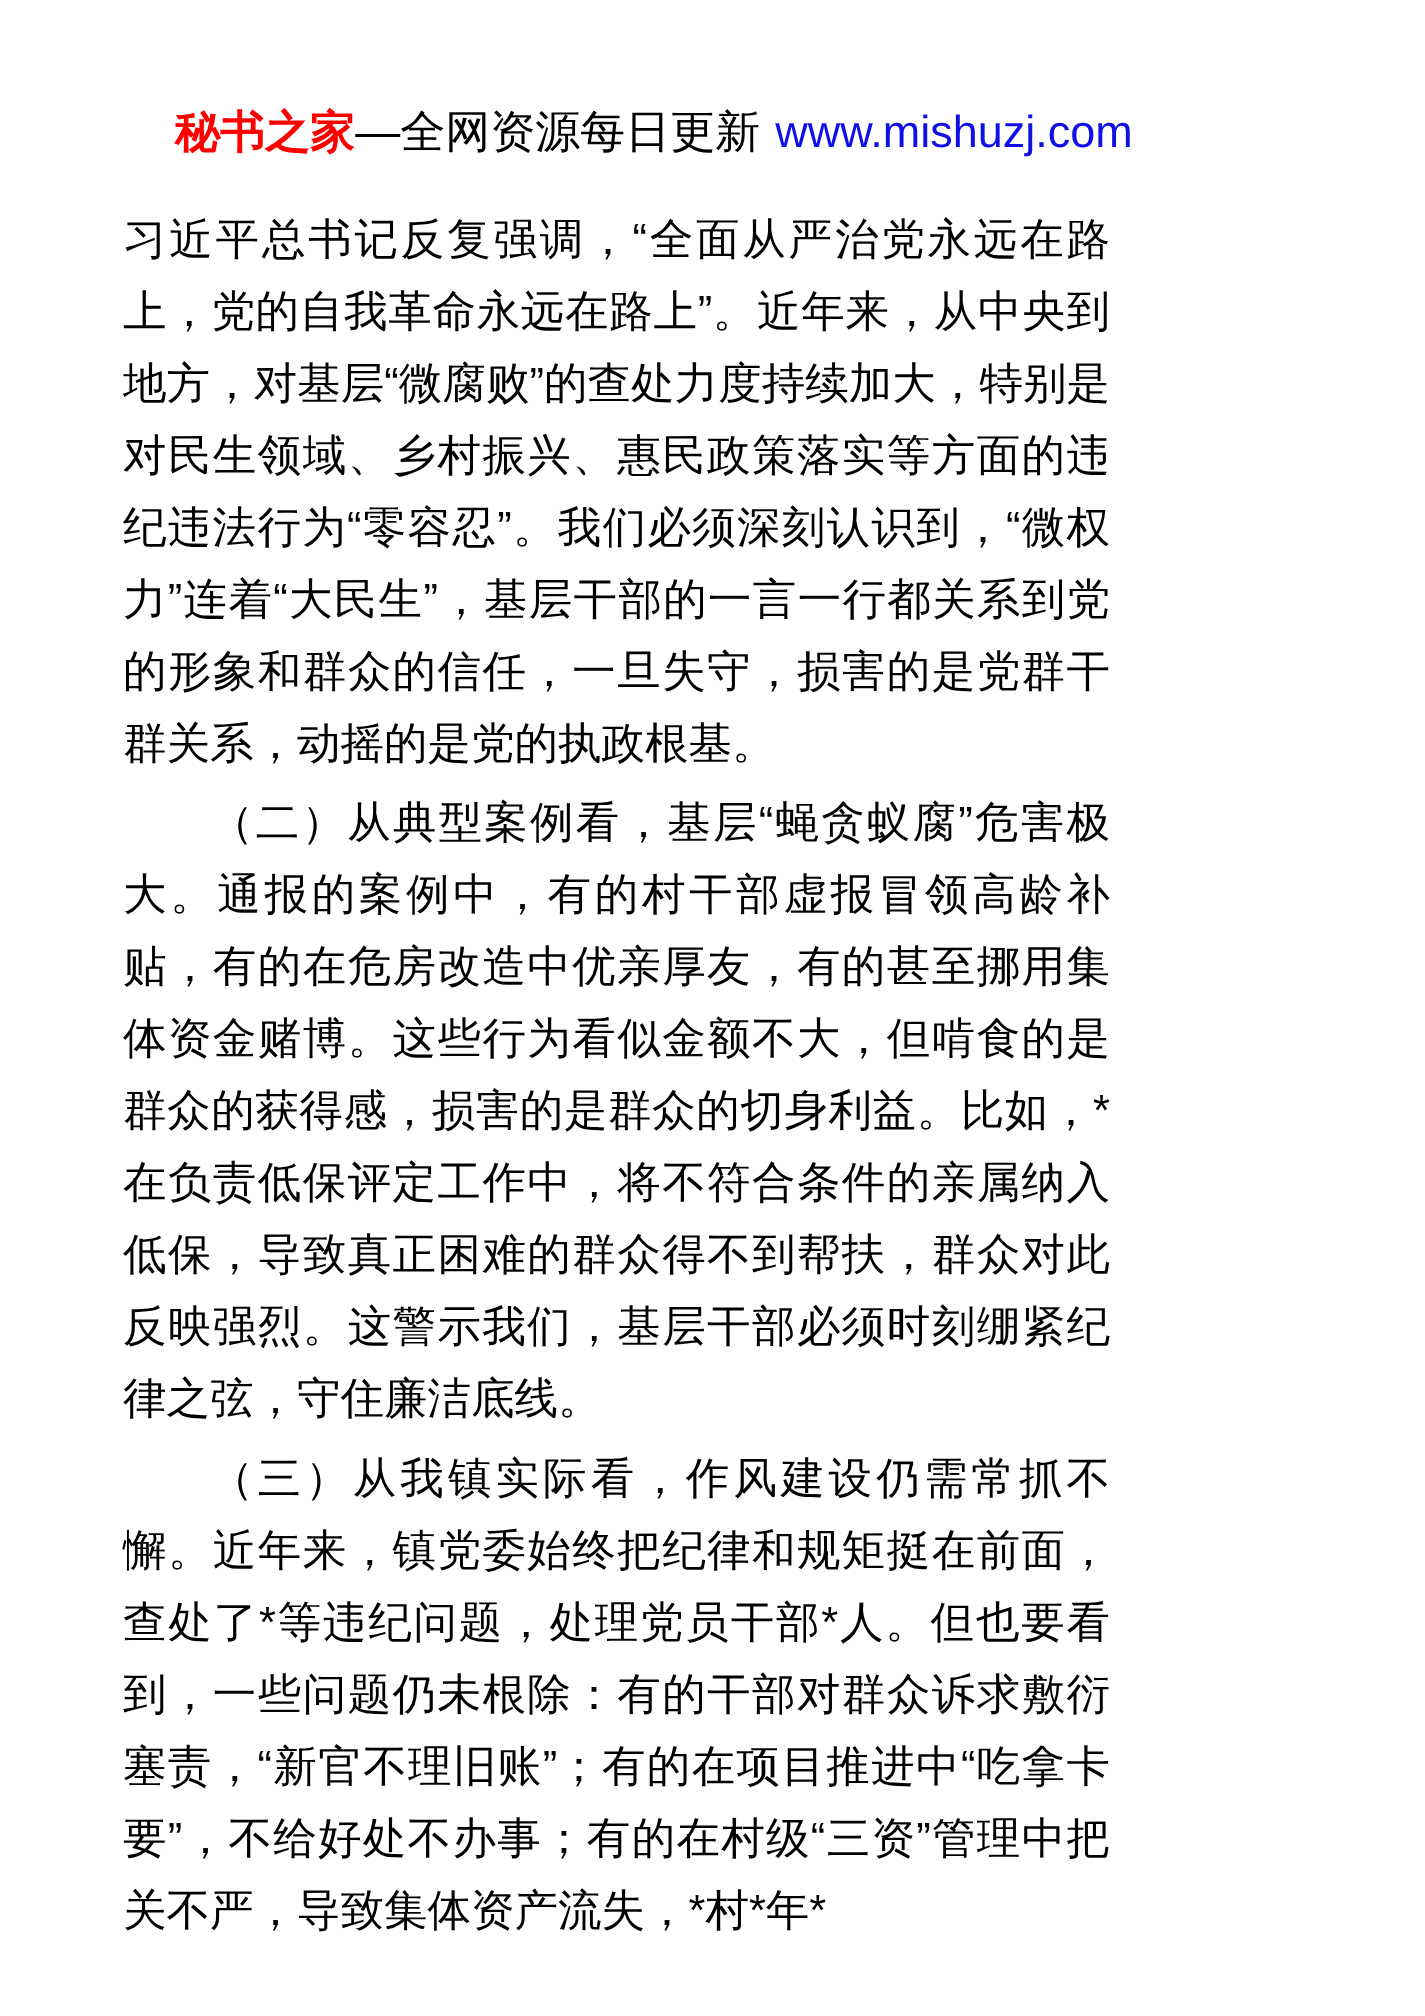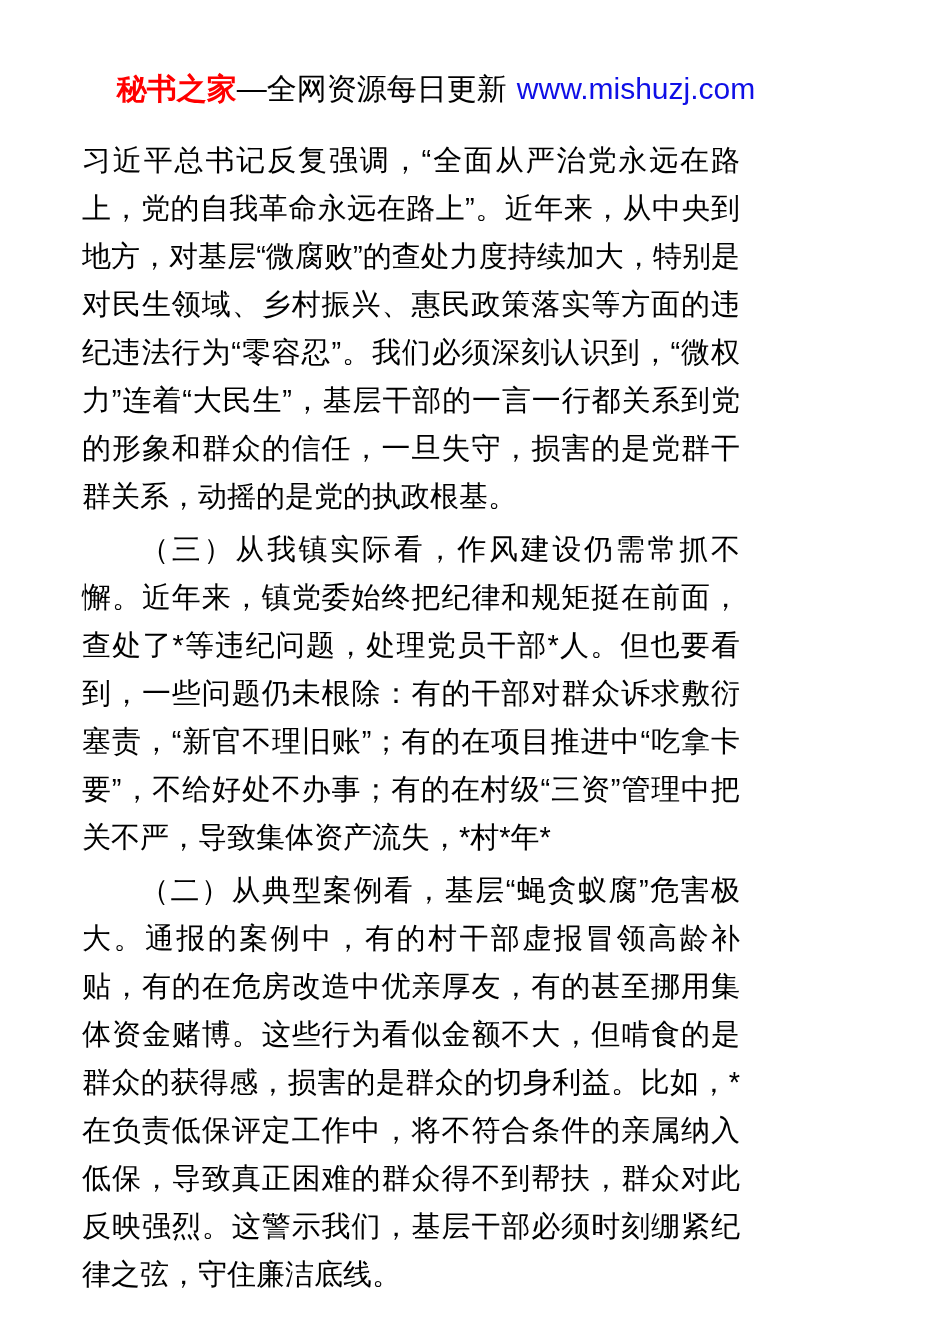--- a/index.html
+++ b/index.html
@@ -56,17 +56,17 @@
 <body>
 
 <div class="page">
 
   <div class="header">
     <span class="brand">秘书之家</span><span class="separator">—</span><span class="tagline">全网资源每日更新</span><span class="url">www.mishuzj.com</span>
   </div>
 
   <div class="doc">
     <p>习近平总书记反复强调，“全面从严治党永远在路上，党的自我革命永远在路上”。近年来，从中央到地方，对基层“微腐败”的查处力度持续加大，特别是对民生领域、乡村振兴、惠民政策落实等方面的违纪违法行为“零容忍”。我们必须深刻认识到，“微权力”连着“大民生”，基层干部的一言一行都关系到党的形象和群众的信任，一旦失守，损害的是党群干群关系，动摇的是党的执政根基。</p>
+    <p class="indented">（二）从典型案例看，基层“蝇贪蚁腐”危害极大。通报的案例中，有的村干部虚报冒领高龄补贴，有的在危房改造中优亲厚友，有的甚至挪用集体资金赌博。这些行为看似金额不大，但啃食的是群众的获得感，损害的是群众的切身利益。比如，*在负责低保评定工作中，将不符合条件的亲属纳入低保，导致真正困难的群众得不到帮扶，群众对此反映强烈。这警示我们，基层干部必须时刻绷紧纪律之弦，守住廉洁底线。</p>
     <p class="indented">（三）从我镇实际看，作风建设仍需常抓不懈。近年来，镇党委始终把纪律和规矩挺在前面，查处了*等违纪问题，处理党员干部*人。但也要看到，一些问题仍未根除：有的干部对群众诉求敷衍塞责，“新官不理旧账”；有的在项目推进中“吃拿卡要”，不给好处不办事；有的在村级“三资”管理中把关不严，导致集体资产流失，*村*年*</p>
-    <p class="indented">（二）从典型案例看，基层“蝇贪蚁腐”危害极大。通报的案例中，有的村干部虚报冒领高龄补贴，有的在危房改造中优亲厚友，有的甚至挪用集体资金赌博。这些行为看似金额不大，但啃食的是群众的获得感，损害的是群众的切身利益。比如，*在负责低保评定工作中，将不符合条件的亲属纳入低保，导致真正困难的群众得不到帮扶，群众对此反映强烈。这警示我们，基层干部必须时刻绷紧纪律之弦，守住廉洁底线。</p>
   </div>
 
 </div>
 
 </body></html>

